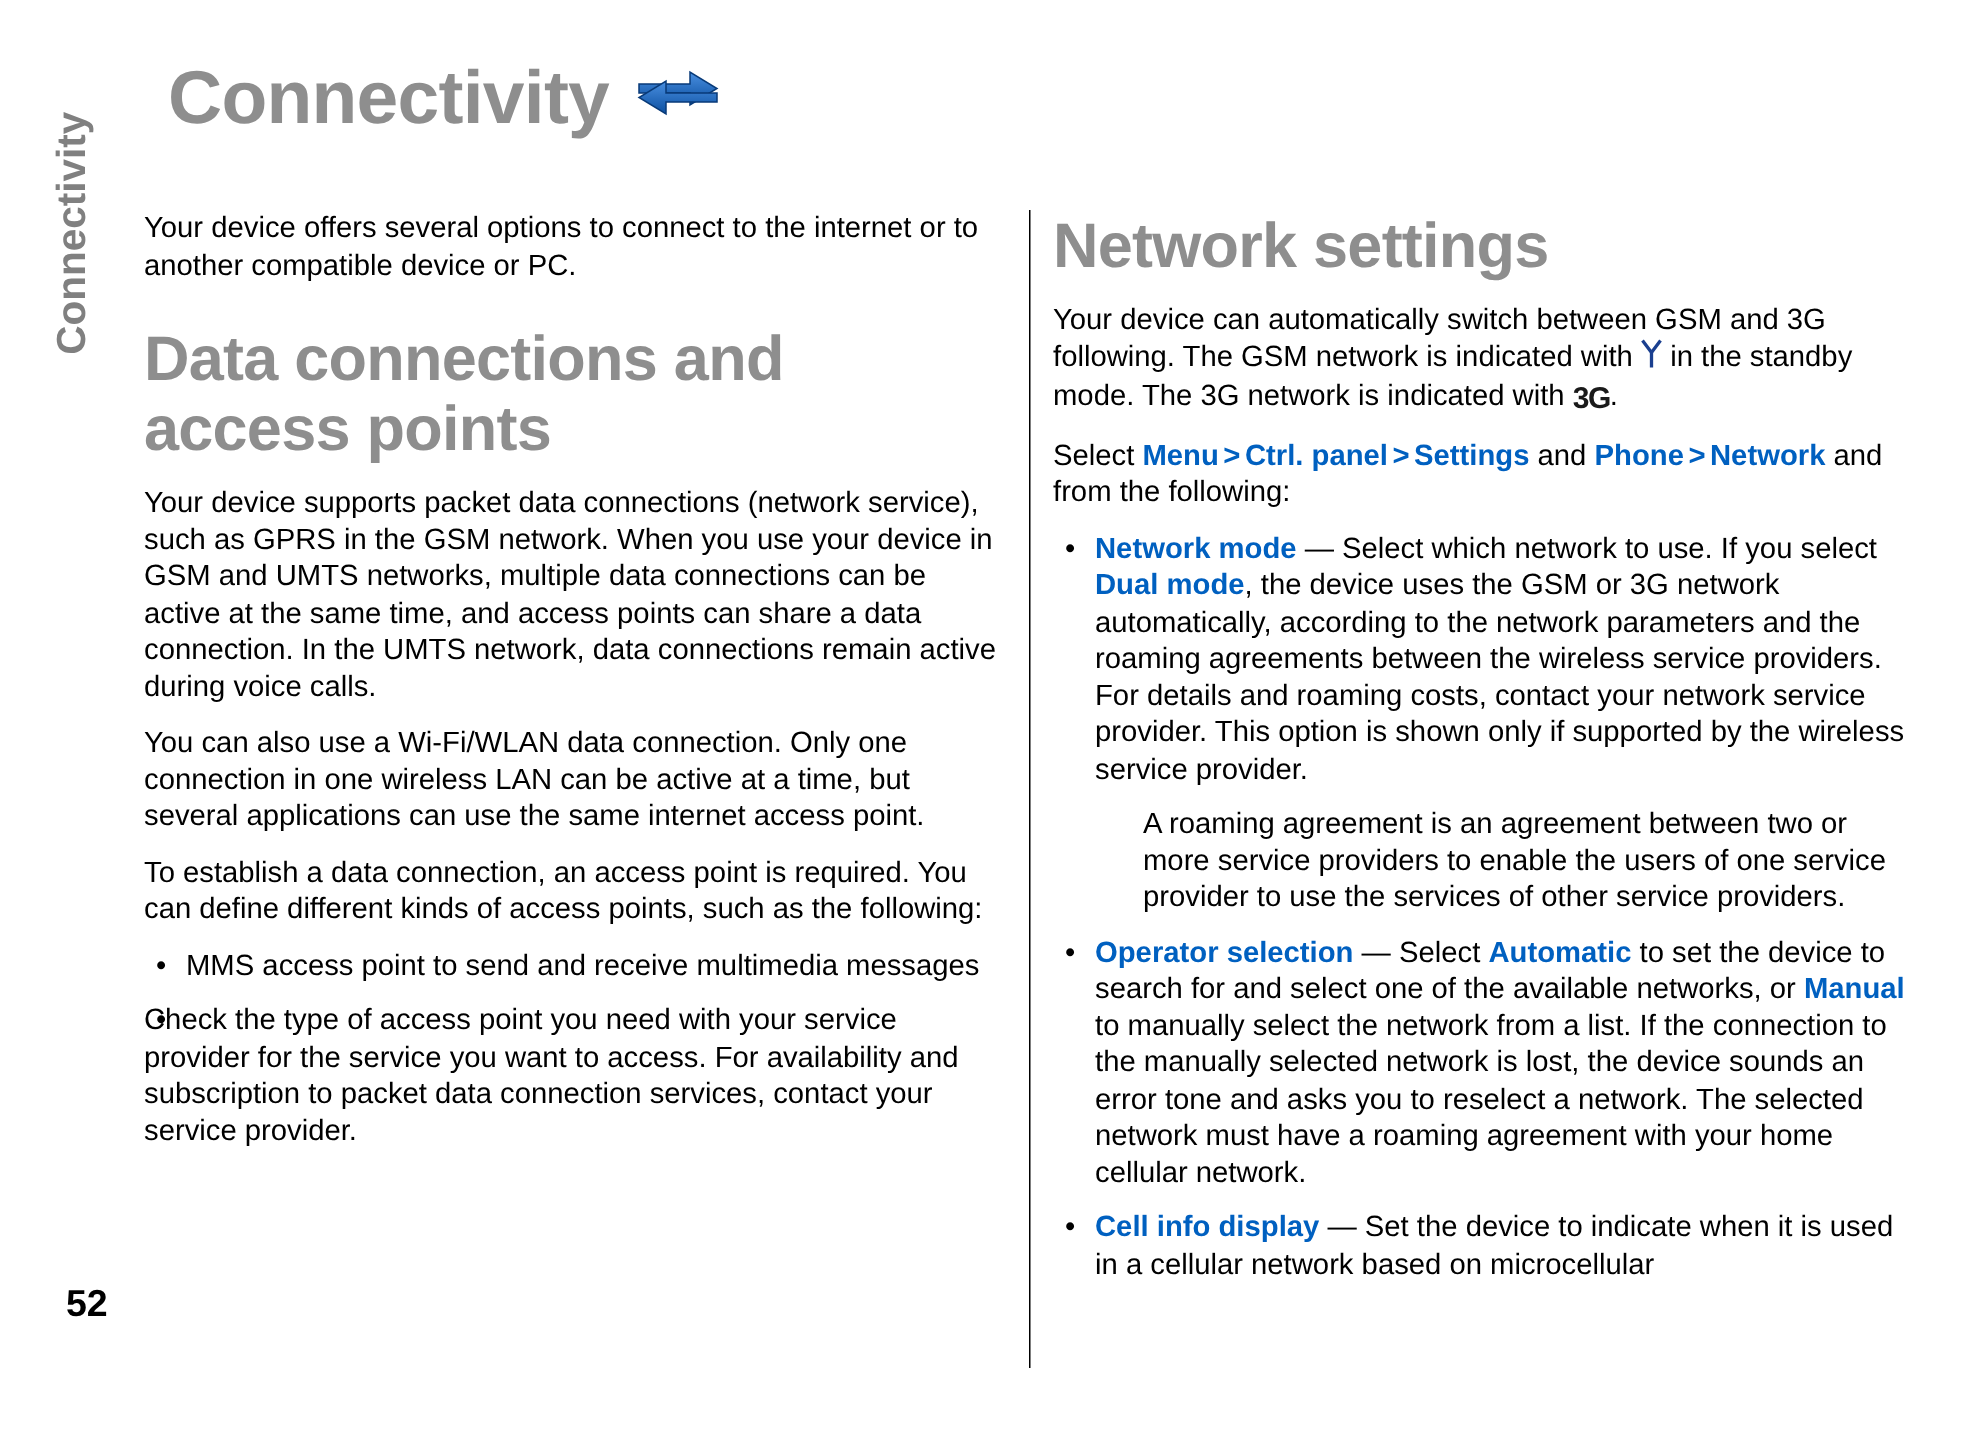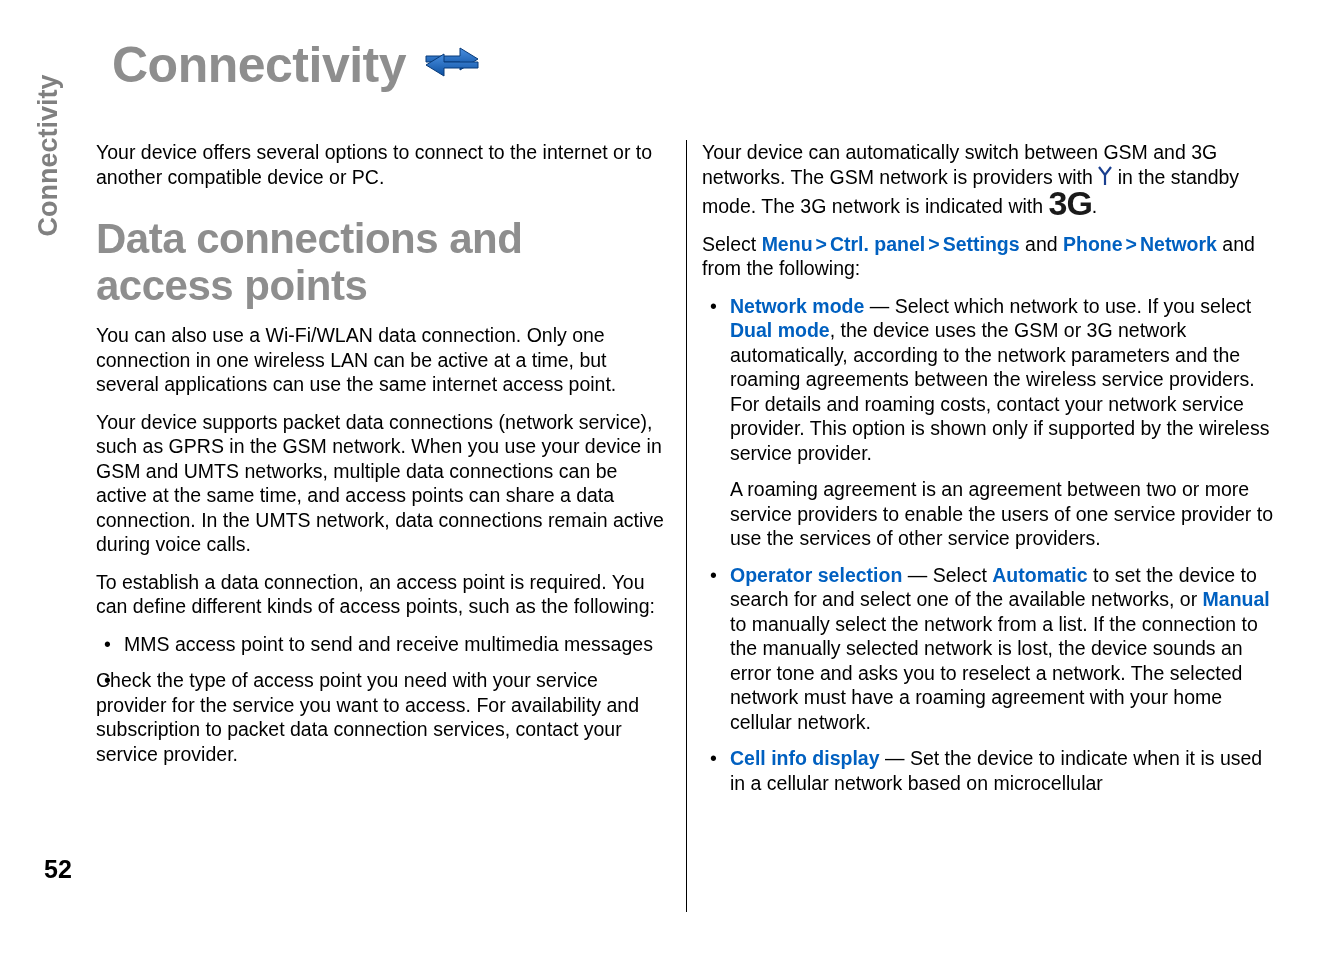--- a/index.html
+++ b/index.html
@@ -126,21 +126,21 @@
   .gt {
     color: #0060c0;
     font-weight: bold;
     padding: 0 3px;
   }
   .sub-para {
     margin: 0 0 12px 0;
   }
   .icon-3g {
     font-weight: bold;
-    font-size: 34px;
+    font-size: 20px;
     color: #1a1a1a;
     letter-spacing: -1px;
     vertical-align: -2px;
   }
   .icon-antenna {
     display: inline-block;
     vertical-align: -2px;
   }
 </style>
 </head>
@@ -171,41 +171,42 @@
         </svg></span>
   </div>
 
   <div class="col-divider"></div>
 
   <div class="col col-left">
     <p>Your device offers several options to connect to the internet or to another compatible device or PC.</p>
 
     <h2 class="section">Data connections and access points</h2>
 
+    <p>Your device supports packet data connections (network service), such as GPRS in the GSM network. When you use your device in GSM and UMTS networks, multiple data connections can be active at the same time, and access points can share a data connection. In the UMTS network, data connections remain active during voice calls.</p>
     <p>You can also use a Wi-Fi/WLAN data connection. Only one connection in one wireless LAN can be active at a time, but several applications can use the same internet access point.</p>
-    <p>Your device supports packet data connections (network service), such as GPRS in the GSM network. When you use your device in GSM and UMTS networks, multiple data connections can be active at the same time, and access points can share a data connection. In the UMTS network, data connections remain active during voice calls.</p>
     <p>To establish a data connection, an access point is required. You can define different kinds of access points, such as the following:</p>
 
     <ul class="bullet-list">
       <li>
         <span class="bullet">•</span>
         <span>MMS access point to send and receive multimedia messages</span>
       </li>
       <li>
         <span class="bullet">•</span>
       </li>
     </ul>
 
     <p>Check the type of access point you need with your service provider for the service you want to access. For availability and subscription to packet data connection services, contact your service provider.</p>
   </div>
 
   <div class="col col-right">
+    <h2 class="section first">Network settings</h2>
 
     <p>
-      <span>Your device can automatically switch between GSM and 3G networks. The GSM network is providers with</span>
+      <span>Your device can automatically switch between GSM and 3G following. The GSM network is indicated with</span>
       <span class="icon-antenna"><svg width="14" height="20" viewBox="0 0 14 20">
             <path d="M1 1 L7 9 L13 1" stroke="#1a3f8f" stroke-width="2.2" fill="none"></path>
             <path d="M7 9 L7 19" stroke="#1a3f8f" stroke-width="2.2" fill="none"></path>
           </svg></span>
       <span>in the standby mode. The 3G network is indicated with</span>
       <span class="icon-3g">3G</span><span>.</span>
     </p>
 
     <p>
       <span>Select</span>
@@ -215,21 +216,21 @@
       <span>and from the following:</span>
     </p>
 
     <ul class="bullet-list">
       <li>
         <span class="bullet">•</span>
         <span class="blue">Network mode</span>
         <span>—</span>
         <span>Select which network to use. If you select</span>
         <span class="blue">Dual mode</span><span>, the device uses the GSM or 3G network automatically, according to the network parameters and the roaming agreements between the wireless service providers. For details and roaming costs, contact your network service provider. This option is shown only if supported by the wireless service provider.</span>
-        <p class="sub-para" style="margin-top:12px;">A roaming agreement is an agreement between two or more service providers to enable the users of one service provider to use the services of other service providers.</p>
+        <p class="sub-para" style="margin-top:12px;margin-left:32px;">A roaming agreement is an agreement between two or more service providers to enable the users of one service provider to use the services of other service providers.</p>
       </li>
       <li>
         <span class="bullet">•</span>
         <span class="blue">Operator selection</span>
         <span>—</span>
         <span>Select</span>
         <span class="blue">Automatic</span>
         <span>to set the device to search for and select one of the available networks, or</span>
         <span class="blue">Manual</span>
         <span>to manually select the network from a list. If the connection to the manually selected network is lost, the device sounds an error tone and asks you to reselect a network. The selected network must have a roaming agreement with your home cellular network.</span>

